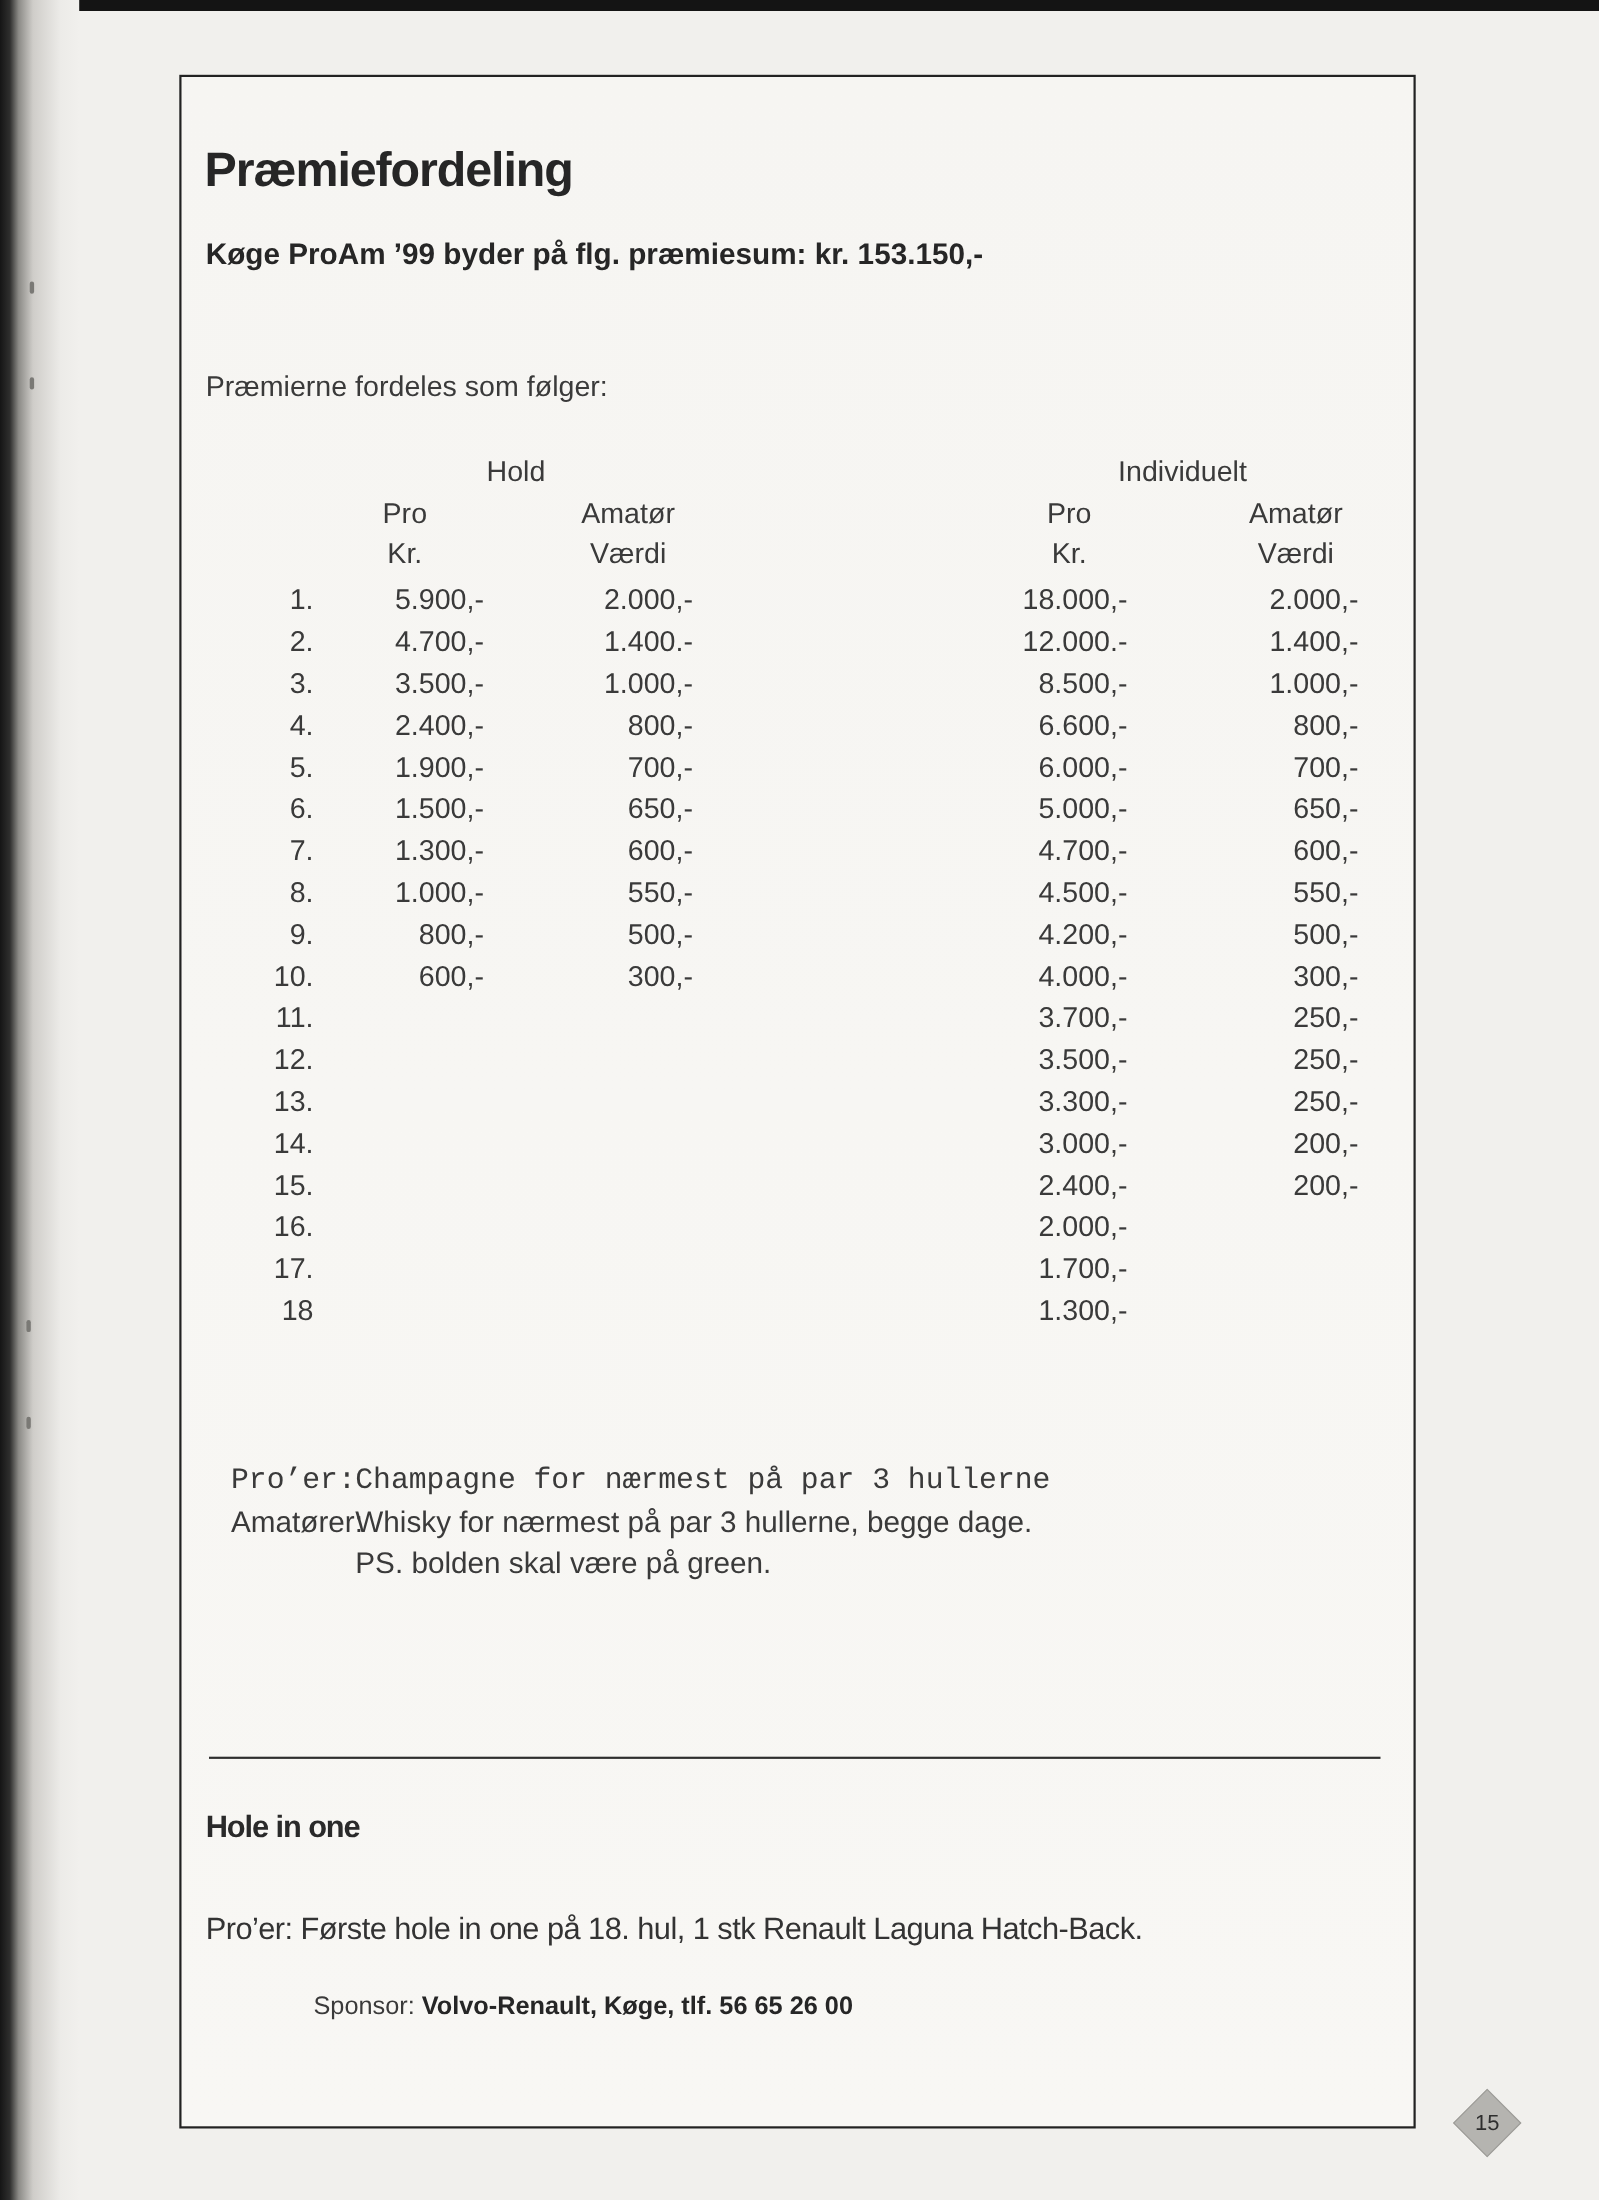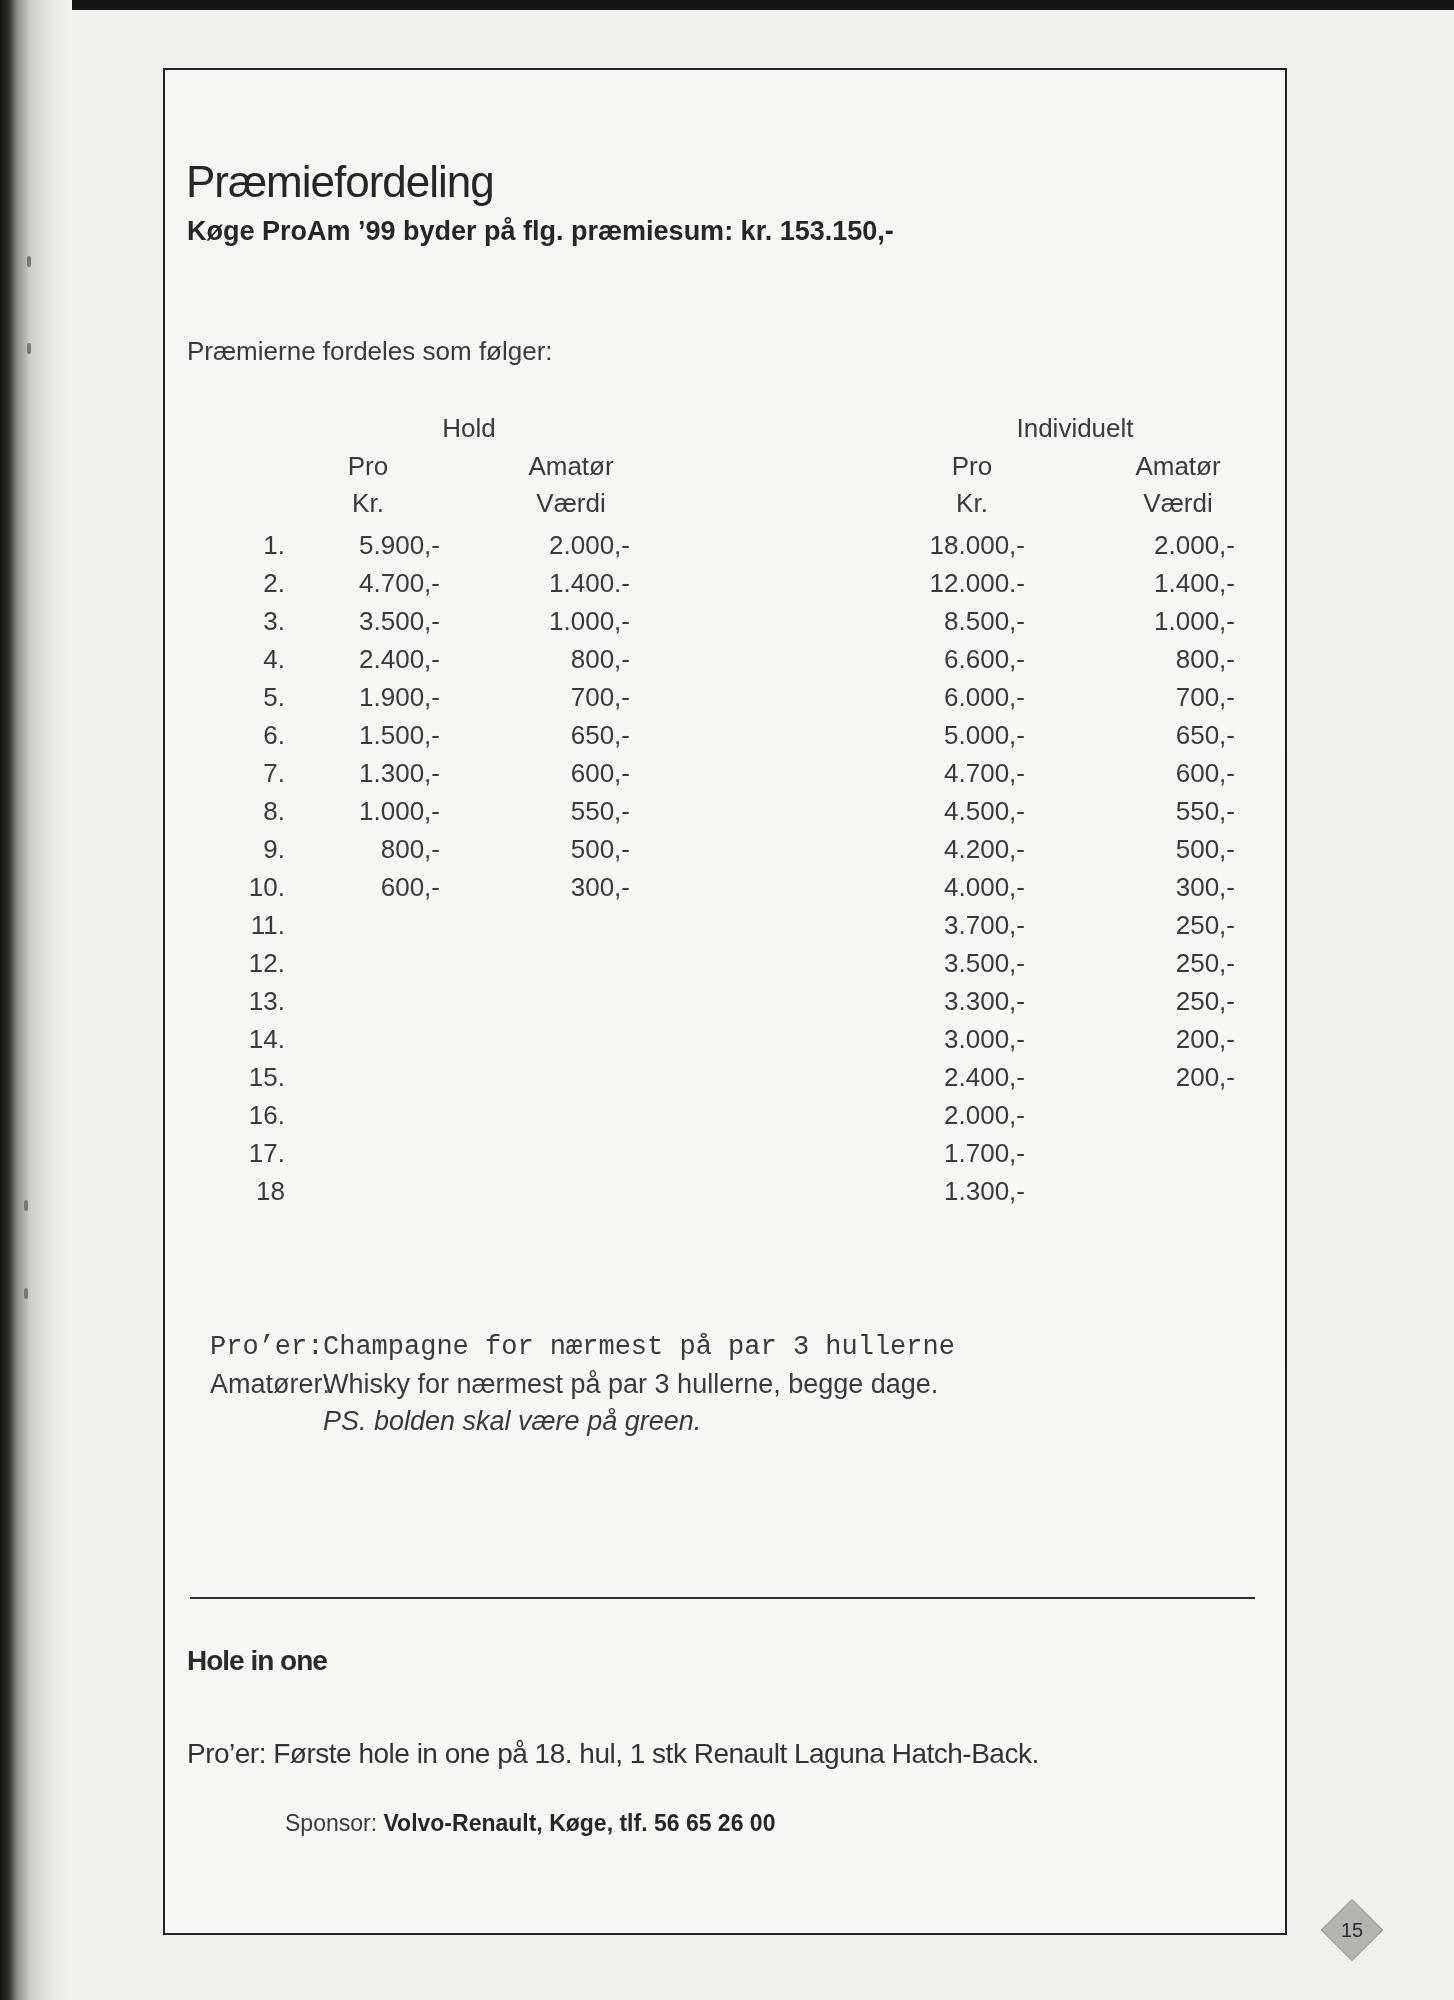--- a/index.html
+++ b/index.html
@@ -18,21 +18,21 @@
   }
   .edge-mark { position:absolute; width:4px; height:11px; background:#7a7975; border-radius:2px; }
 
   
   .box {
     position:absolute; left:163px; top:68px; width:1120px; height:1863px;
     border:2px solid #222; background:linear-gradient(180deg,#f6f5f2,#f8f7f4);
   }
   .abs { position:absolute; }
 
-  .title { left:21px; top:60px; font-size:44px; font-weight:normal; letter-spacing:-1px; color:#262626;margin-top:27px; }
+  .title { left:21px; top:60px; font-size:44px; font-weight:bold; letter-spacing:-1px; color:#262626; }
   .subtitle { left:22px; top:146px; font-size:27px; font-weight:bold; color:#262626; }
   .intro { left:22px; top:266px; font-size:26px; color:#3a3a3a; }
 
   .gh { font-size:26px; color:#3a3a3a; transform:translateX(-50%); white-space:nowrap; }
   .g-hold { left:304px; top:343px; }
   .g-ind  { left:910px; top:343px; }
   .h-hpro { left:203px; top:381px; }
   .h-ham  { left:406px; top:381px; }
   .h-ipro { left:807px; top:381px; }
   .h-iam  { left:1013px; top:381px; }
@@ -44,21 +44,21 @@
   .rows { position:absolute; left:0; top:460px; width:1120px; }
   .trow { position:relative; height:38px; font-size:26px; color:#3a3a3a; }
   .cell { position:absolute; top:0; text-align:right; white-space:nowrap; }
   .c-rank { left:55px;  width:65px; }
   .c-hpro { left:130px; width:145px; }
   .c-ham  { left:310px; width:155px; }
   .c-ipro { left:695px; width:165px; }
   .c-iam  { left:915px; width:155px; }
 
   .note-line { font-size:27px; color:#3a3a3a; white-space:nowrap; }
-  .n1 { top:1262px;font-family:Liberation Mono, monospace; } .n2 { top:1299px; } .n3 { top:1336px;font-style:italic; }
+  .n1 { top:1262px;font-family:Liberation Mono, monospace; } .n2 { top:1299px; } .n3 { top:1336px; }
   .note-label { left:45px; }
   .note-text  { left:158px; }
 
   .separator { left:25px; top:1527px; width:1065px; height:2px; background:#2f2f2f; }
 
   .hole-heading { left:22px; top:1575px; font-size:28px; font-weight:bold; letter-spacing:-1px; color:#2a2a2a; }
   .hole-line { left:22px; top:1668px; font-size:28px; letter-spacing:-0.5px; color:#333; white-space:nowrap; }
   .sponsor { left:120px; top:1740px; font-size:23px; color:#3a3a3a; white-space:nowrap;text-align:right; }
   .sponsor b { color:#262626; }
 

